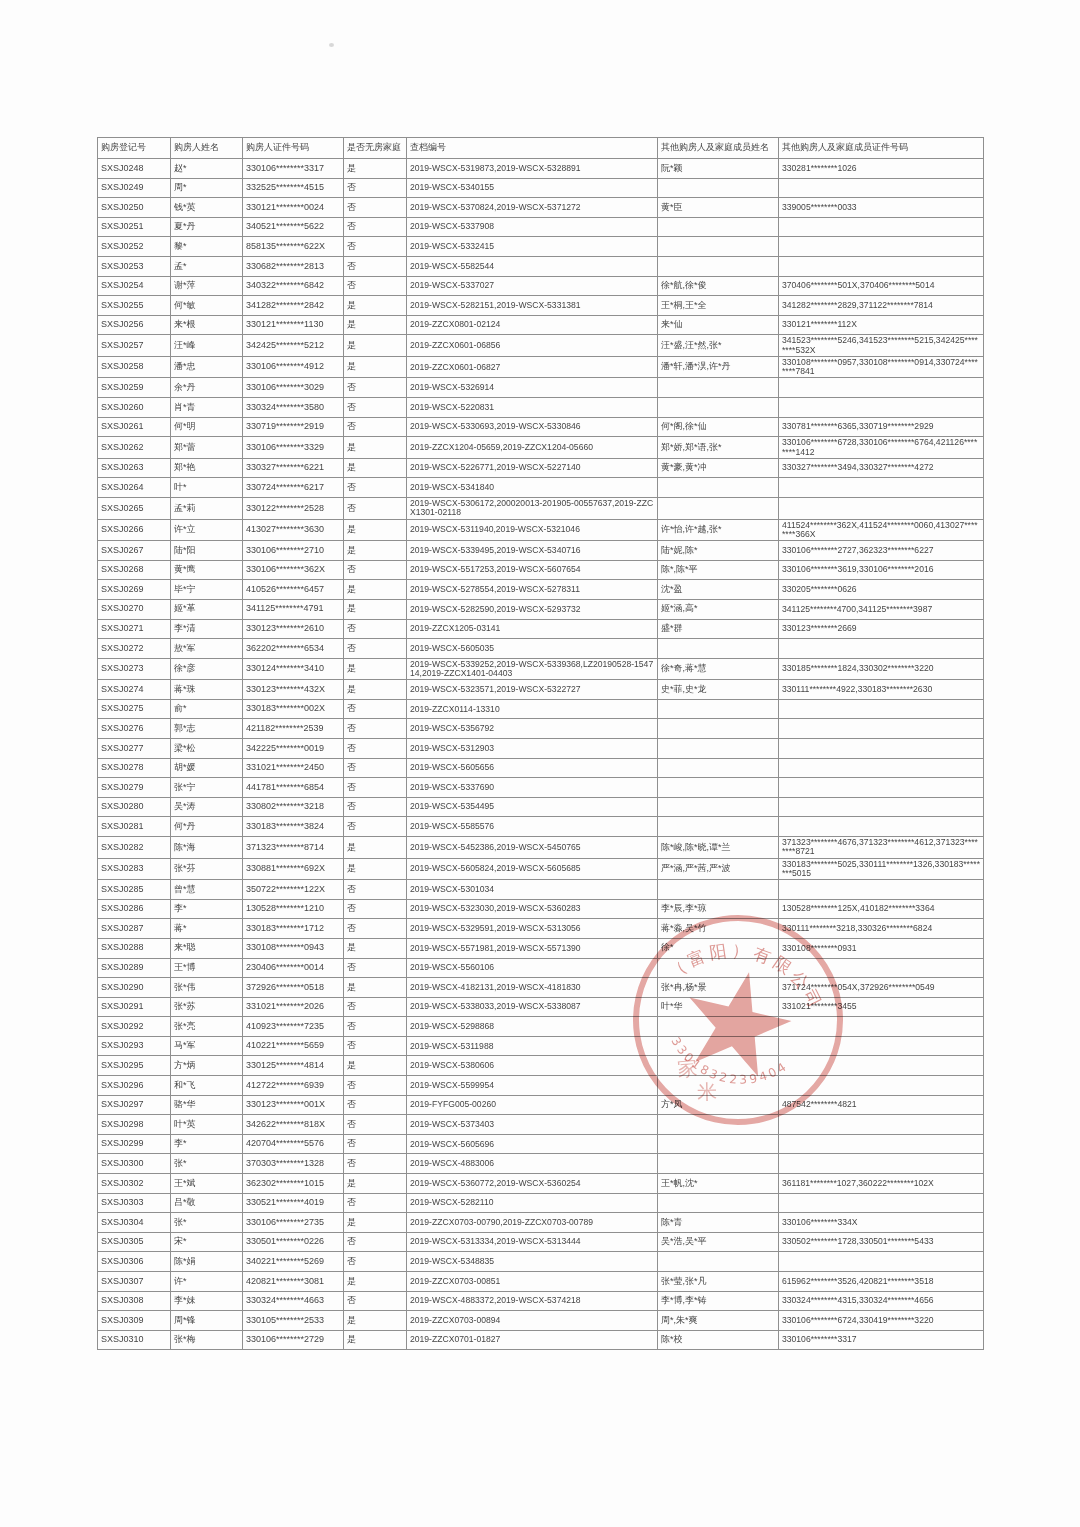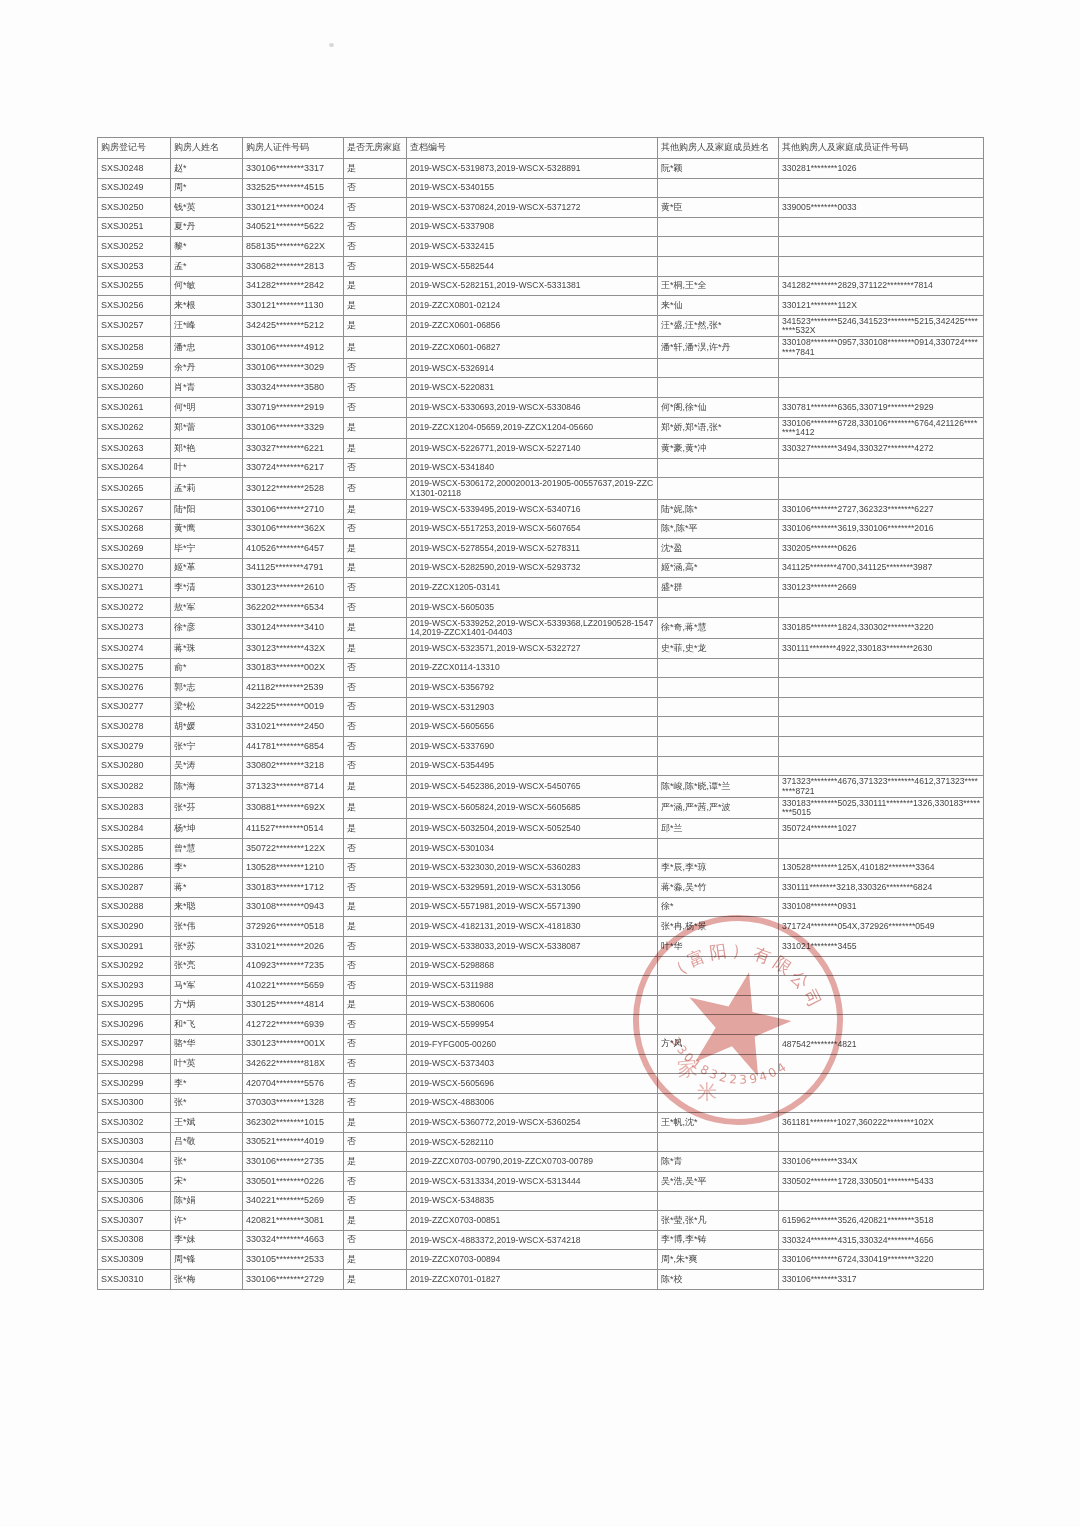--- a/index.html
+++ b/index.html
@@ -119,20 +119,29 @@
         <tr>
           <td class="c0">SXSJ0253</td>
           <td class="c1">孟*</td>
           <td class="c2">330682********2813</td>
           <td class="c3">否</td>
           <td class="c4">2019-WSCX-5582544</td>
           <td class="c5"></td>
           <td class="c6"></td>
         </tr>
         <tr>
+          <td class="c0">SXSJ0254</td>
+          <td class="c1">谢*萍</td>
+          <td class="c2">340322********6842</td>
+          <td class="c3">否</td>
+          <td class="c4">2019-WSCX-5337027</td>
+          <td class="c5">徐*航,徐*俊</td>
+          <td class="c6">370406********501X,370406********5014</td>
+        </tr>
+        <tr>
           <td class="c0">SXSJ0255</td>
           <td class="c1">何*敏</td>
           <td class="c2">341282********2842</td>
           <td class="c3">是</td>
           <td class="c4">2019-WSCX-5282151,2019-WSCX-5331381</td>
           <td class="c5">王*桐,王*全</td>
           <td class="c6">341282********2829,371122********7814</td>
         </tr>
         <tr>
           <td class="c0">SXSJ0256</td>
@@ -218,20 +227,29 @@
         <tr>
           <td class="c0">SXSJ0265</td>
           <td class="c1">孟*莉</td>
           <td class="c2">330122********2528</td>
           <td class="c3">否</td>
           <td class="c4">2019-WSCX-5306172,200020013-201905-00557637,2019-ZZCX1301-02118</td>
           <td class="c5"></td>
           <td class="c6"></td>
         </tr>
         <tr>
+          <td class="c0">SXSJ0266</td>
+          <td class="c1">许*立</td>
+          <td class="c2">413027********3630</td>
+          <td class="c3">是</td>
+          <td class="c4">2019-WSCX-5311940,2019-WSCX-5321046</td>
+          <td class="c5">许*怡,许*越,张*</td>
+          <td class="c6">411524********362X,411524********0060,413027********366X</td>
+        </tr>
+        <tr>
           <td class="c0">SXSJ0267</td>
           <td class="c1">陆*阳</td>
           <td class="c2">330106********2710</td>
           <td class="c3">是</td>
           <td class="c4">2019-WSCX-5339495,2019-WSCX-5340716</td>
           <td class="c5">陆*妮,陈*</td>
           <td class="c6">330106********2727,362323********6227</td>
         </tr>
         <tr>
           <td class="c0">SXSJ0268</td>
@@ -344,47 +362,47 @@
         <tr>
           <td class="c0">SXSJ0280</td>
           <td class="c1">吴*涛</td>
           <td class="c2">330802********3218</td>
           <td class="c3">否</td>
           <td class="c4">2019-WSCX-5354495</td>
           <td class="c5"></td>
           <td class="c6"></td>
         </tr>
         <tr>
+          <td class="c0">SXSJ0281</td>
+          <td class="c1">何*丹</td>
+          <td class="c2">330183********3824</td>
+          <td class="c3">否</td>
+          <td class="c4">2019-WSCX-5585576</td>
+          <td class="c5"></td>
+          <td class="c6"></td>
+        </tr>
+        <tr>
           <td class="c0">SXSJ0282</td>
           <td class="c1">陈*海</td>
           <td class="c2">371323********8714</td>
           <td class="c3">是</td>
           <td class="c4">2019-WSCX-5452386,2019-WSCX-5450765</td>
           <td class="c5">陈*峻,陈*晓,谭*兰</td>
           <td class="c6">371323********4676,371323********4612,371323********8721</td>
         </tr>
         <tr>
           <td class="c0">SXSJ0283</td>
           <td class="c1">张*芬</td>
           <td class="c2">330881********692X</td>
           <td class="c3">是</td>
           <td class="c4">2019-WSCX-5605824,2019-WSCX-5605685</td>
           <td class="c5">严*涵,严*茜,严*波</td>
           <td class="c6">330183********5025,330111********1326,330183********5015</td>
         </tr>
         <tr>
-          <td class="c0">SXSJ0284</td>
-          <td class="c1">杨*坤</td>
-          <td class="c2">411527********0514</td>
-          <td class="c3">是</td>
-          <td class="c4">2019-WSCX-5032504,2019-WSCX-5052540</td>
-          <td class="c5">邱*兰</td>
-          <td class="c6">350724********1027</td>
-        </tr>
-        <tr>
           <td class="c0">SXSJ0285</td>
           <td class="c1">曾*慧</td>
           <td class="c2">350722********122X</td>
           <td class="c3">否</td>
           <td class="c4">2019-WSCX-5301034</td>
           <td class="c5"></td>
           <td class="c6"></td>
         </tr>
         <tr>
           <td class="c0">SXSJ0286</td>
@@ -405,20 +423,29 @@
           <td class="c6">330111********3218,330326********6824</td>
         </tr>
         <tr>
           <td class="c0">SXSJ0288</td>
           <td class="c1">来*聪</td>
           <td class="c2">330108********0943</td>
           <td class="c3">是</td>
           <td class="c4">2019-WSCX-5571981,2019-WSCX-5571390</td>
           <td class="c5">徐*</td>
           <td class="c6">330108********0931</td>
+        </tr>
+        <tr>
+          <td class="c0">SXSJ0289</td>
+          <td class="c1">王*博</td>
+          <td class="c2">230406********0014</td>
+          <td class="c3">否</td>
+          <td class="c4">2019-WSCX-5560106</td>
+          <td class="c5"></td>
+          <td class="c6"></td>
         </tr>
         <tr>
           <td class="c0">SXSJ0290</td>
           <td class="c1">张*伟</td>
           <td class="c2">372926********0518</td>
           <td class="c3">是</td>
           <td class="c4">2019-WSCX-4182131,2019-WSCX-4181830</td>
           <td class="c5">张*冉,杨*景</td>
           <td class="c6">371724********054X,372926********0549</td>
         </tr>

